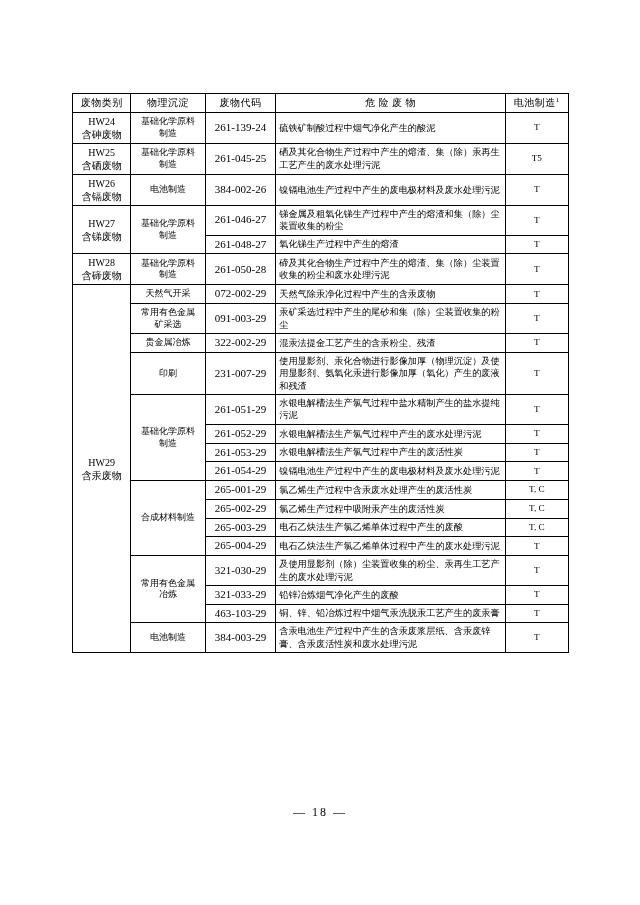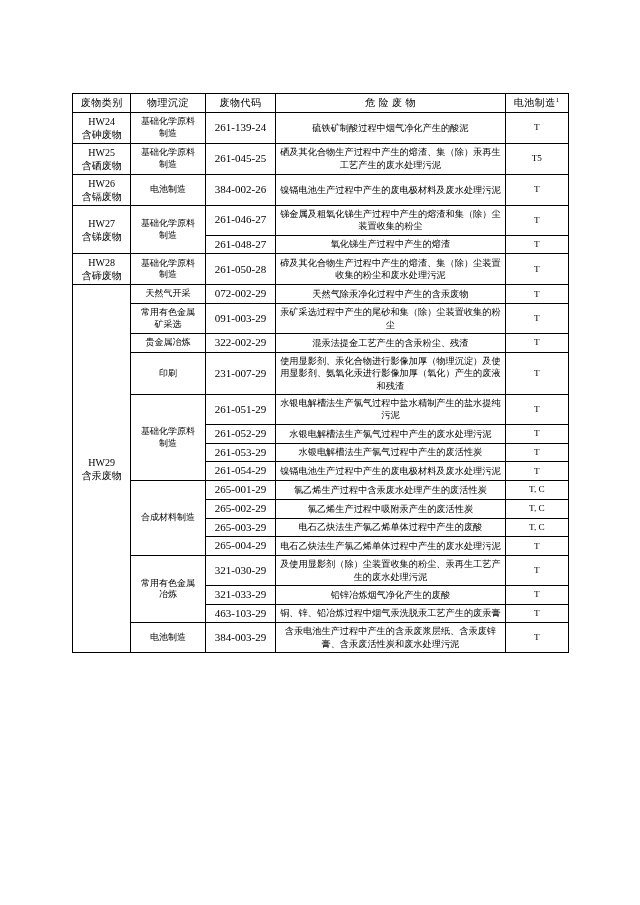--- a/index.html
+++ b/index.html
@@ -64,21 +64,21 @@
   td.src {
     font-size: 9px;
     line-height: 1.3;
     text-align: center;
   }
   td.code {
     font-size: 11px;
     white-space: nowrap;
   }
   td.waste {
-    text-align: center;
+    text-align: left;
     font-size: 9.2px;
     line-height: 1.35;
     padding: 3px 4px;
   }
   td.prop {
     font-size: 9.2px;
   }
   .hdr-prop-sup {
     font-size: 7px;
     vertical-align: super;
@@ -255,13 +255,14 @@
           <td class="src">电池制造</td>
           <td class="code">384-003-29</td>
           <td class="waste">含汞电池生产过程中产生的含汞废浆层纸、含汞废锌膏、含汞废活性炭和废水处理污泥</td>
           <td class="prop">T</td>
         </tr>
 
       </tbody>
     </table>
   </div>
 
+  <div class="footer">— 18 —</div>
 </div>
 
 </body></html>

